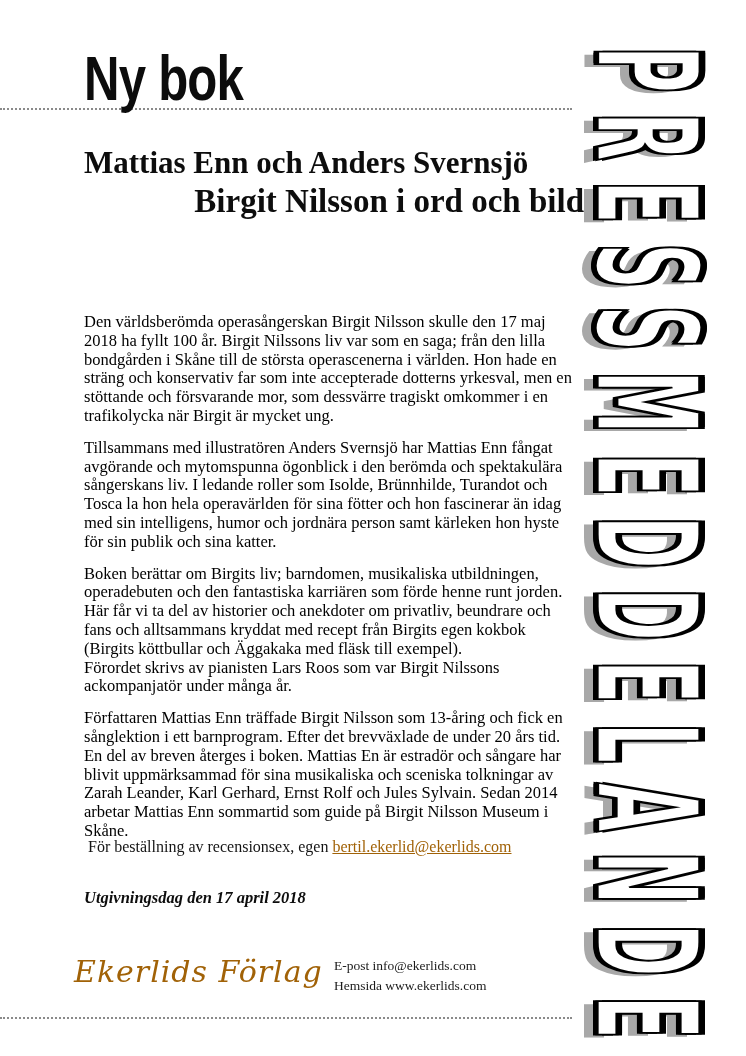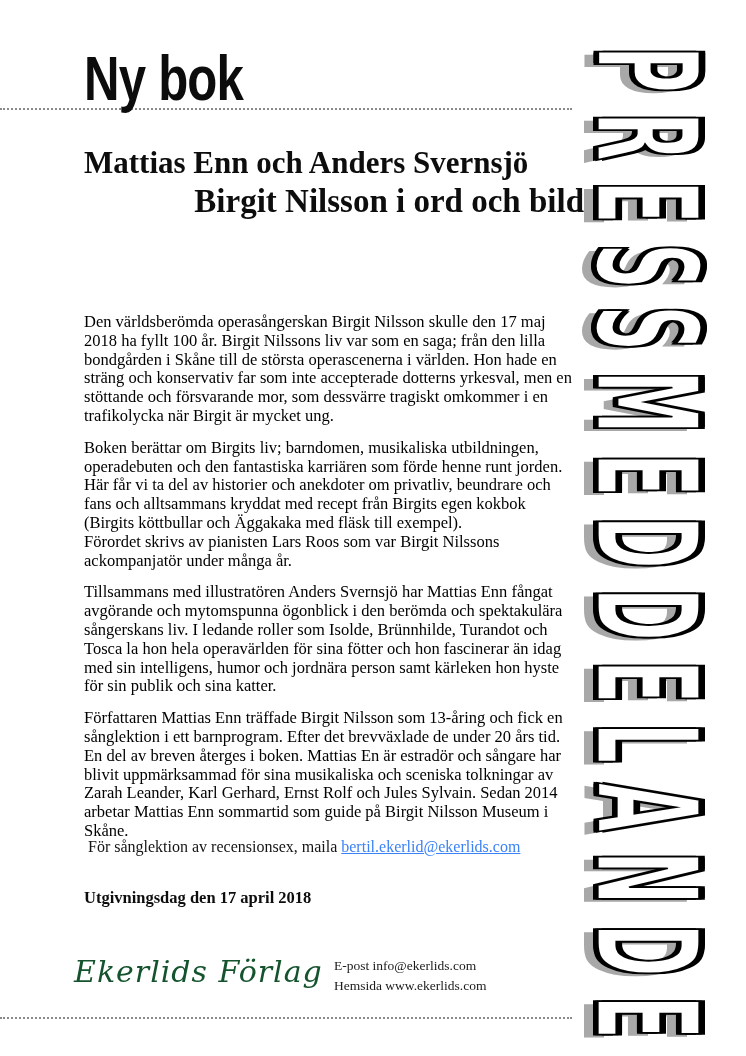--- a/index.html
+++ b/index.html
@@ -66,43 +66,44 @@
   
   .contact {
     position: absolute;
     left: 88px;
     top: 825px;
     width: 505px;
     font-size: 16px;
     line-height: 19.5px;
     color: #141414;
   }
-  .contact a { color: #3b82f6; }
+  .contact a { color: #a16207; }
 
   
   .release-date {
     position: absolute;
     left: 84px;
     top: 876px;
     font-size: 16.5px;
     font-weight: bold;
     color: #0d0d0d;
+    font-style: italic;
   }
 
   
   .logo {
     position: absolute;
     left: 74px;
     top: 938px;
     font-family: "DejaVu Serif", serif;
     font-style: italic;
     font-size: 30px;
     line-height: 44px;
     letter-spacing: 1px;
-    color: #14532d;
+    color: #a16207;
     white-space: nowrap;
   }
   .footer-info {
     position: absolute;
     left: 318px;
     top: 944px;
     font-size: 13.5px;
     line-height: 19.5px;
     color: #1a1a1a;
     padding-left: 16px;
@@ -143,28 +144,28 @@
 
   <div class="divider top"></div>
 
   <div class="headline">
     <div class="authors">Mattias Enn och Anders Svernsjö</div>
     <div class="title">Birgit Nilsson i ord och bild</div>
   </div>
 
   <div class="bodycopy">
     <p>Den världsberömda operasångerskan Birgit Nilsson skulle den 17 maj 2018 ha fyllt 100 år.  Birgit Nilssons liv var som en saga; från den lilla bondgården i Skåne till de största operascenerna i världen. Hon hade en sträng och konservativ far som inte accepterade dotterns yrkesval, men en stöttande och försvarande mor, som dessvärre tragiskt omkommer i en trafikolycka när Birgit är mycket ung.</p>
+    <p>Tillsammans med illustratören Anders Svernsjö har Mattias Enn fångat avgörande och mytomspunna ögonblick i den berömda och spektakulära sångerskans liv. I ledande roller som Isolde, Brünnhilde, Turandot och Tosca la hon hela operavärlden för sina fötter och hon fascinerar än idag med sin intelligens, humor och jordnära person samt kärleken hon hyste för sin publik och sina katter.</p>
     <p>Boken berättar om Birgits liv; barndomen, musikaliska utbildningen, operadebuten och den fantastiska karriären som förde henne runt jorden. Här får vi ta del av historier och anekdoter om privatliv, beundrare och fans och alltsammans kryddat med recept från Birgits egen kokbok (Birgits köttbullar och Äggakaka med fläsk till exempel).
 Förordet skrivs av pianisten Lars Roos som var Birgit Nilssons ackompanjatör under många år.</p>
-    <p>Tillsammans med illustratören Anders Svernsjö har Mattias Enn fångat avgörande och mytomspunna ögonblick i den berömda och spektakulära sångerskans liv. I ledande roller som Isolde, Brünnhilde, Turandot och Tosca la hon hela operavärlden för sina fötter och hon fascinerar än idag med sin intelligens, humor och jordnära person samt kärleken hon hyste för sin publik och sina katter.</p>
     <p>Författaren Mattias Enn träffade Birgit Nilsson som 13-åring och fick en sånglektion i ett barnprogram. Efter det brevväxlade de under 20 års tid. En del av breven återges i boken. Mattias En är estradör och sångare har blivit uppmärksammad för sina musikaliska och sceniska tolkningar av Zarah Leander, Karl Gerhard, Ernst Rolf och Jules Sylvain. Sedan 2014 arbetar Mattias Enn sommartid som guide på Birgit Nilsson Museum i Skåne.</p>
   </div>
 
   <div class="contact">
-    <div><span>För sånglektion av recensionsex, maila </span><a href="#">bertil.ekerlid@ekerlids.com</a></div>
+    <div><span>För beställning av recensionsex, egen </span><a href="#">bertil.ekerlid@ekerlids.com</a></div>
   </div>
 
   <div class="release-date">Utgivningsdag den 17 april 2018</div>
 
   <div class="logo">Ekerlids Förlag</div>
 
   <div class="footer-info">
     <div>E-post info@ekerlids.com</div>
     <div>Hemsida www.ekerlids.com</div>
   </div>

